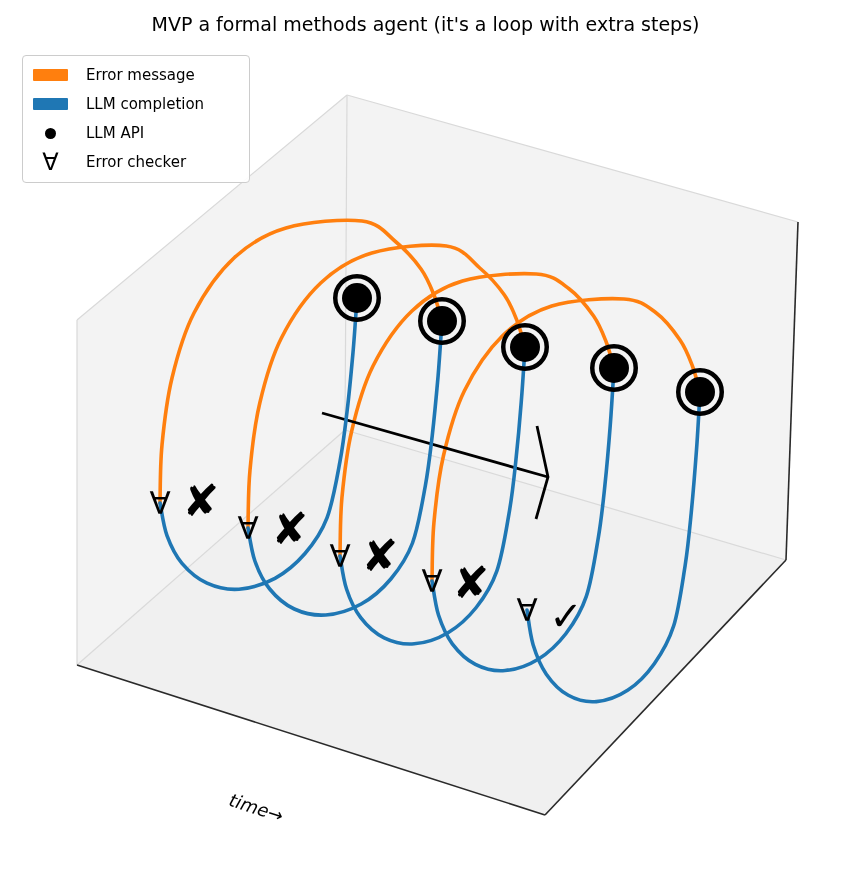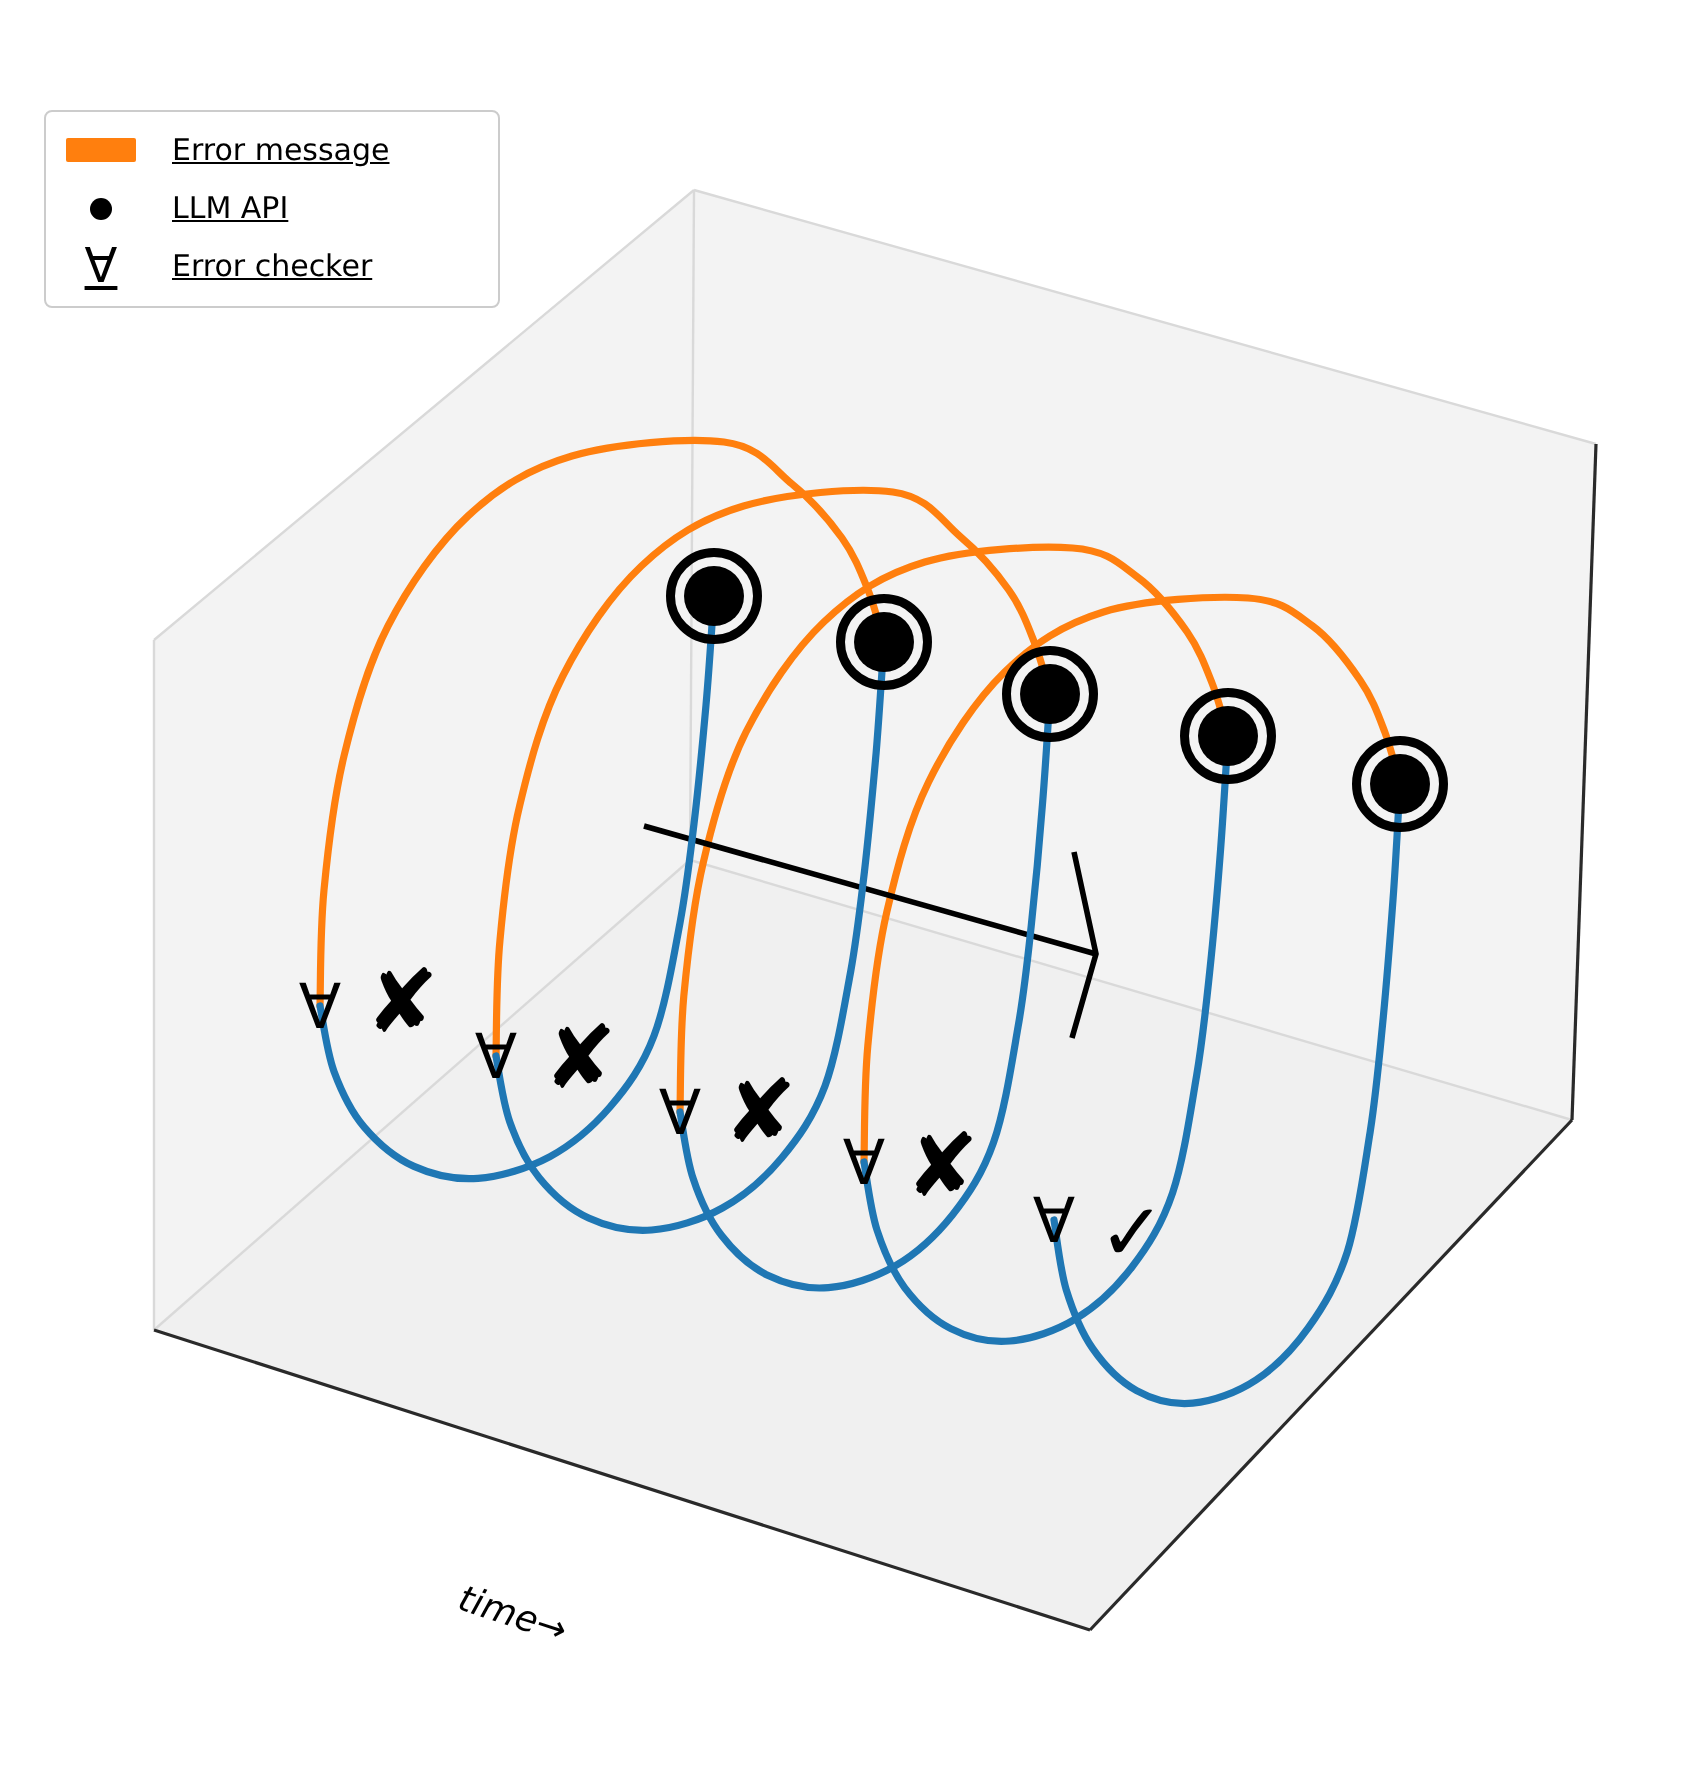--- a/index.html
+++ b/index.html
@@ -3,34 +3,35 @@
 <meta charset="utf-8">
 <style>
   html,body{margin:0;padding:0;background:#ffffff;}
   .stage{position:relative;width:851px;height:883px;background:#ffffff;overflow:hidden;
          font-family:"DejaVu Sans","Liberation Sans",sans-serif;}
   .fig-title{position:absolute;top:13px;left:0;width:851px;text-align:center;
              font-size:19px;color:#000;letter-spacing:0px;}
   svg.plot{position:absolute;left:0;top:0;}
   .legend{position:absolute;left:22px;top:55px;width:206px;
           background:rgba(255,255,255,0.92);border:1px solid #cccccc;border-radius:4px;
-          padding:8px 10px 9px 10px;display:flex;flex-direction:column;gap:7px;text-decoration:underline;}
+          padding:8px 10px 9px 10px;display:flex;flex-direction:column;gap:7px;}
   .legend-row{display:flex;align-items:center;height:22px;}
   .legend-swatch-box{width:35px;height:12px;border-radius:1px;flex:0 0 35px;margin-left:0px;}
   .legend-swatch-wrap{width:35px;flex:0 0 35px;display:flex;justify-content:center;align-items:center;height:22px;}
   .legend-dot{width:11px;height:11px;border-radius:50%;background:#000;}
   .legend-forall{font-size:24px;line-height:22px;color:#000;}
   .legend-label{margin-left:18px;font-size:15px;color:#000;white-space:nowrap;}
   .time-label{position:absolute;left:233px;top:789px;font-size:18px;font-style:italic;color:#000;
               transform:rotate(18deg);transform-origin:left top;}
 </style>
 </head>
 <body>
 
 <div class="stage">
+  <div class="fig-title">MVP a formal methods agent (it's a loop with extra steps)</div>
   <svg class="plot" width="851" height="883" viewBox="0 0 851 883">
     <g>
         <polygon points="77,665 77,320 347,95 345,430" fill="#f3f3f3"></polygon>
         <polygon points="345,430 347,95 798,222 786,560" fill="#f3f3f3"></polygon>
         <polygon points="77,665 545,815 786,560 345,430" fill="#f0f0f0"></polygon>
       </g>
     <g>
         <line x1="77" y1="665" x2="77" y2="320" stroke="#d9d9d9" stroke-width="1.2"></line>
         <line x1="77" y1="320" x2="347" y2="95" stroke="#d9d9d9" stroke-width="1.2"></line>
         <line x1="347" y1="95" x2="345" y2="430" stroke="#d9d9d9" stroke-width="1.2"></line>
@@ -86,20 +87,24 @@
         <text x="471" y="598" text-anchor="middle" font-size="44" font-weight="bold" fill="#000" font-family="&quot;DejaVu Sans&quot;,&quot;Liberation Sans&quot;,sans-serif">✘</text>
         <text x="566" y="630" text-anchor="middle" font-size="40" font-weight="bold" fill="#000" font-family="&quot;DejaVu Sans&quot;,&quot;Liberation Sans&quot;,sans-serif">✓</text>
       </g>
   </svg>
   <div class="legend">
       <div class="legend-row">
         <span class="legend-swatch-box" style="background: rgb(255, 127, 14);"></span>
         <span class="legend-label">Error message</span>
       </div>
       <div class="legend-row">
+        <span class="legend-swatch-box" style="background: rgb(31, 119, 180);"></span>
+        <span class="legend-label">LLM completion</span>
+      </div>
+      <div class="legend-row">
         <span class="legend-swatch-wrap">
           <span class="legend-dot"></span>
         </span>
         <span class="legend-label">LLM API</span>
       </div>
       <div class="legend-row">
         <span class="legend-swatch-wrap">
           <span class="legend-forall">∀</span>
         </span>
         <span class="legend-label">Error checker</span>

